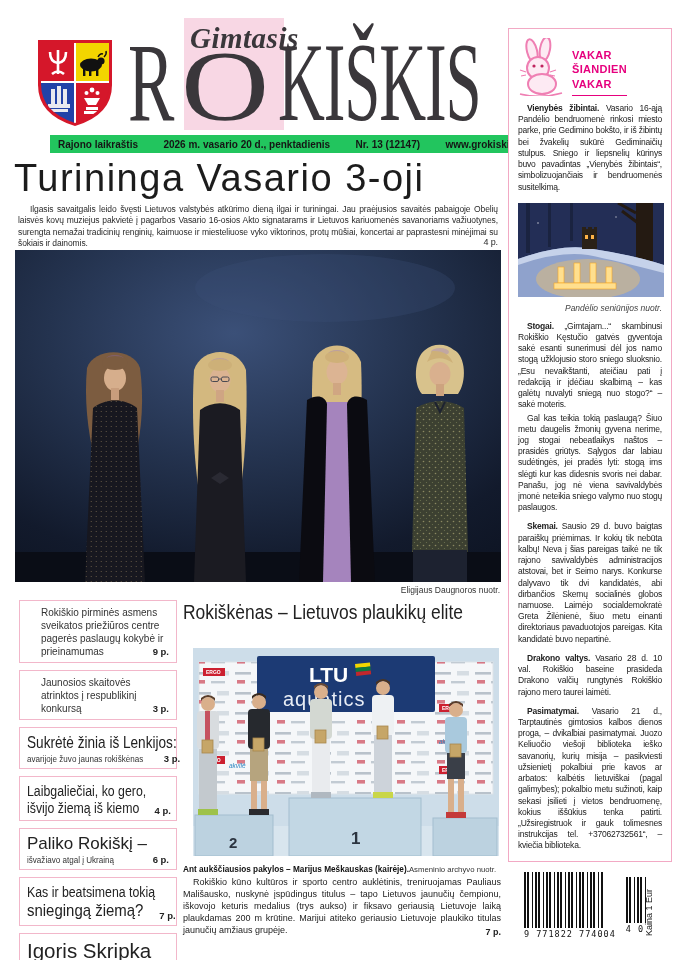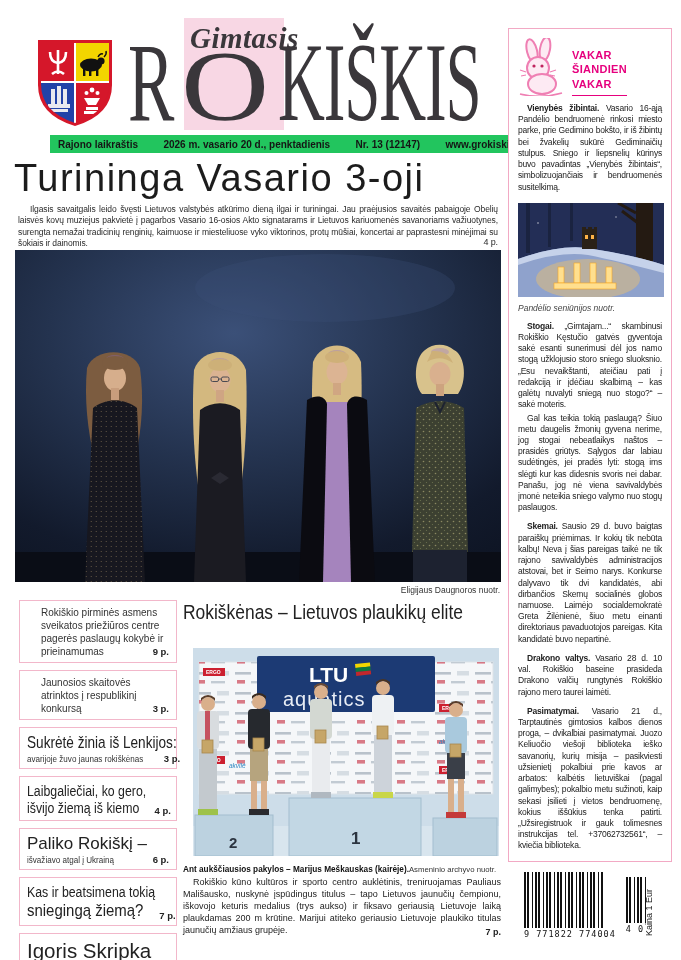--- a/index.html
+++ b/index.html
@@ -58,21 +58,21 @@
            border-radius:0;box-sizing:border-box;padding:9px 9px;background:#fff;}
   .sb-head{display:flex;align-items:flex-end;gap:8px;margin-bottom:7px;}
   .sb-title{color:#e6007e;font-weight:bold;font-size:11px;line-height:1.3;letter-spacing:.3px;
             border-bottom:1.5px solid #e6007e;padding-bottom:4px;}
   .sb-item{margin-bottom:8px;}
   .sb-item p{margin:0;font-size:8.5px;line-height:1.32;letter-spacing:-.2px;text-align:justify;
              text-indent:9px;color:#222;}
   .sb-item p+p{margin-top:2px;}
   .sb-lead{font-weight:bold;}
   .sb-photo{width:146px;height:94px;margin:2px 0 1px 0;}
-  .sb-credit{font-style:italic;font-size:8.5px;color:#444;margin:1px 0 8px 0;}
+  .sb-credit{text-align:right;font-style:italic;font-size:8.5px;color:#444;margin:1px 0 8px 0;}
   
   .barcode{position:absolute;left:524px;top:872px;display:flex;align-items:flex-start;gap:10px;}
   .bars{height:56px;background:repeating-linear-gradient(90deg,#111 0 2px,#fff 2px 3px,#111 3px 5px,
         #fff 5px 8px,#111 8px 9px,#fff 9px 11px);}
   .bars-main{width:80px;}
   .bars-addon{width:20px;margin-top:5px;height:46px;}
   .bc-digits{font-family:"DejaVu Sans Mono",monospace;font-size:8.5px;letter-spacing:1px;color:#111;margin-top:1px;}
   .bc-col{display:flex;flex-direction:column;}
   .price{position:absolute;left:644px;top:874px;height:62px;writing-mode:vertical-rl;
          transform:rotate(180deg);font-size:9px;color:#222;}

